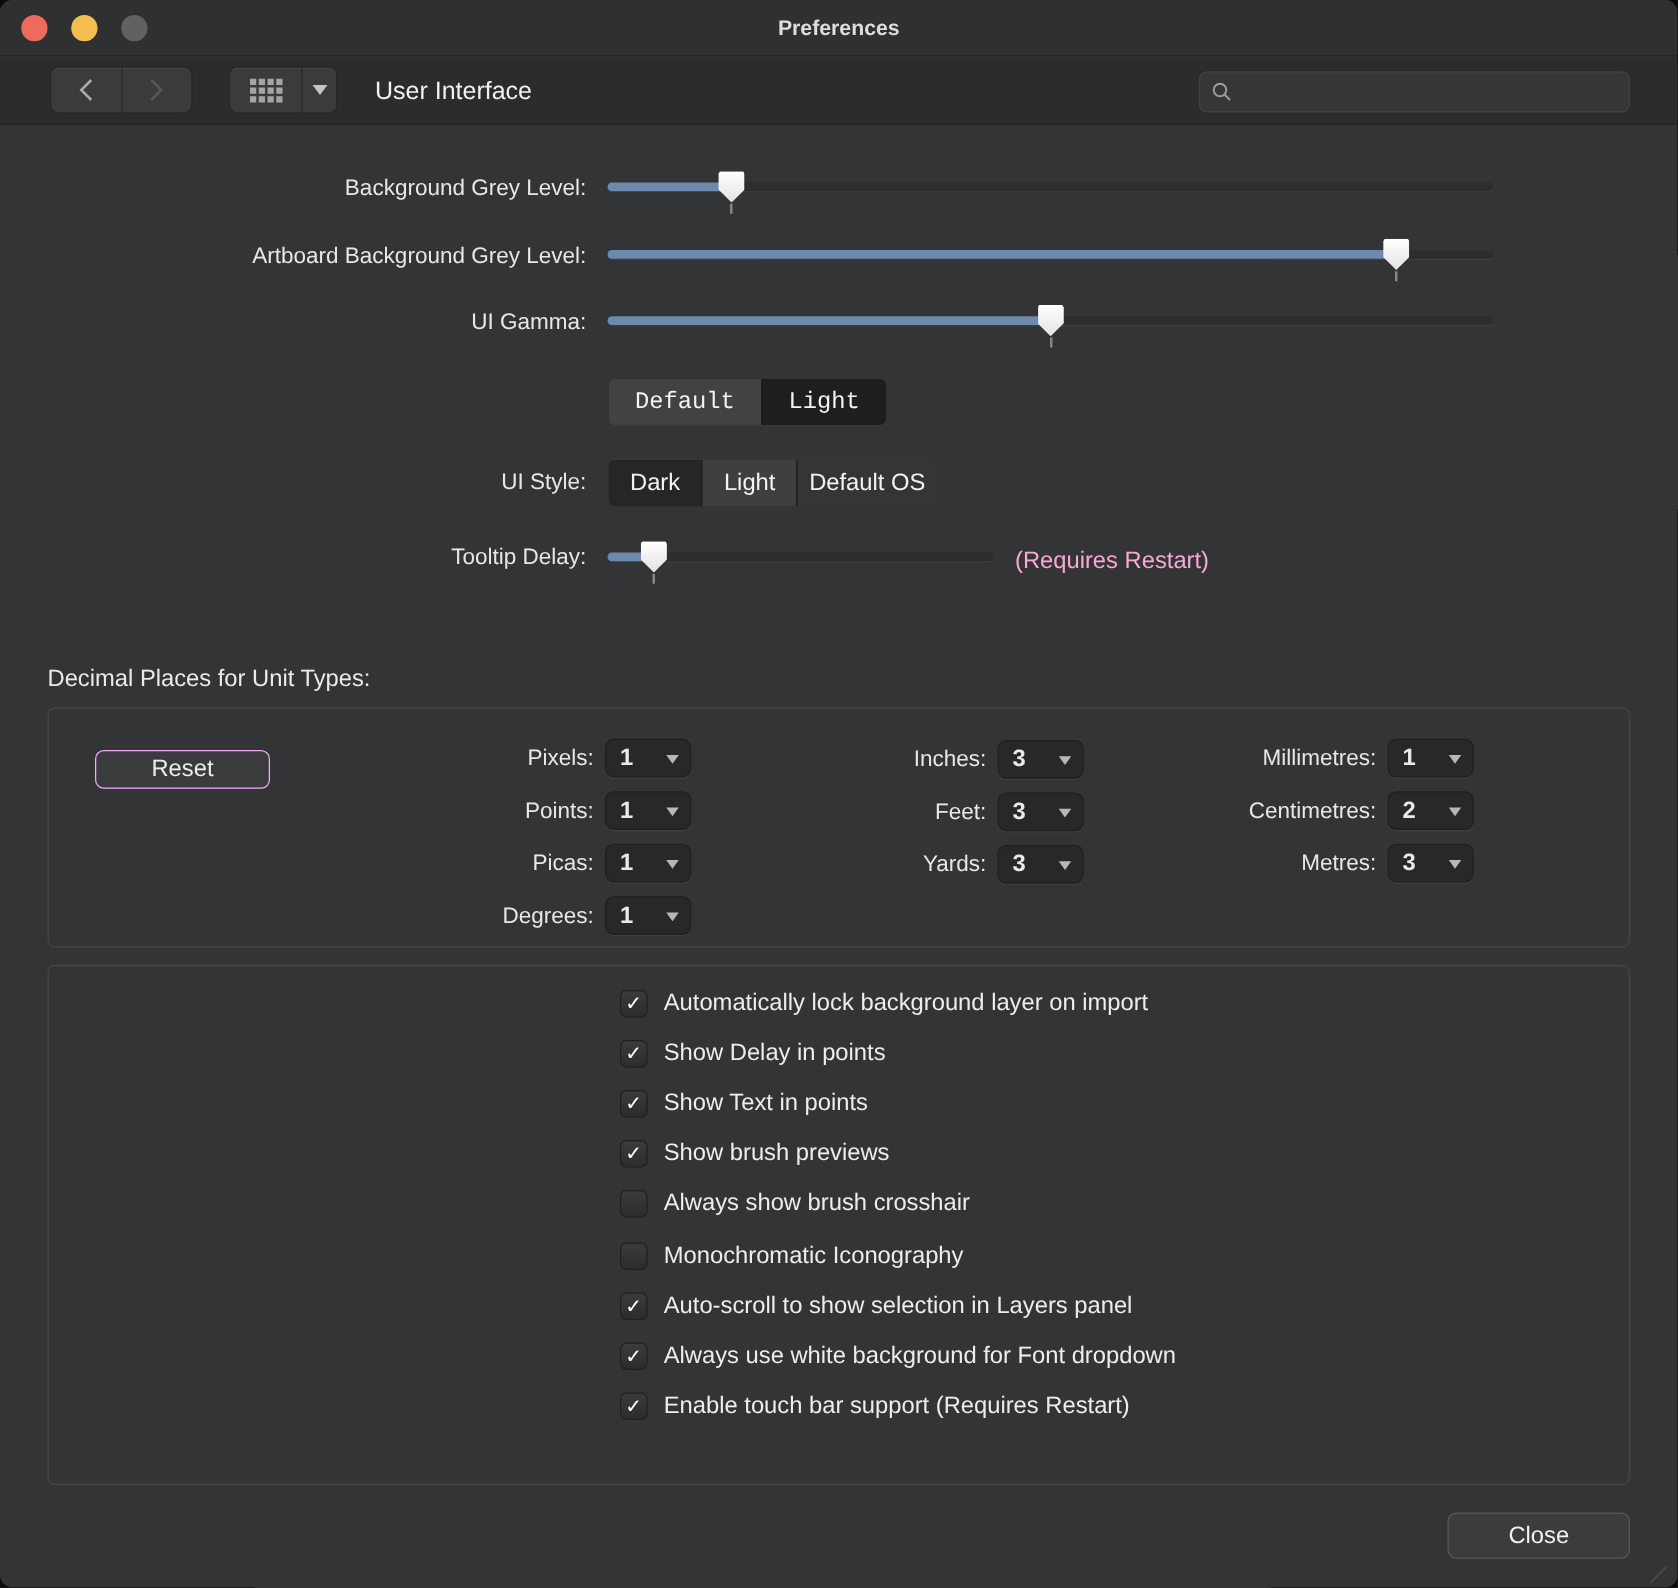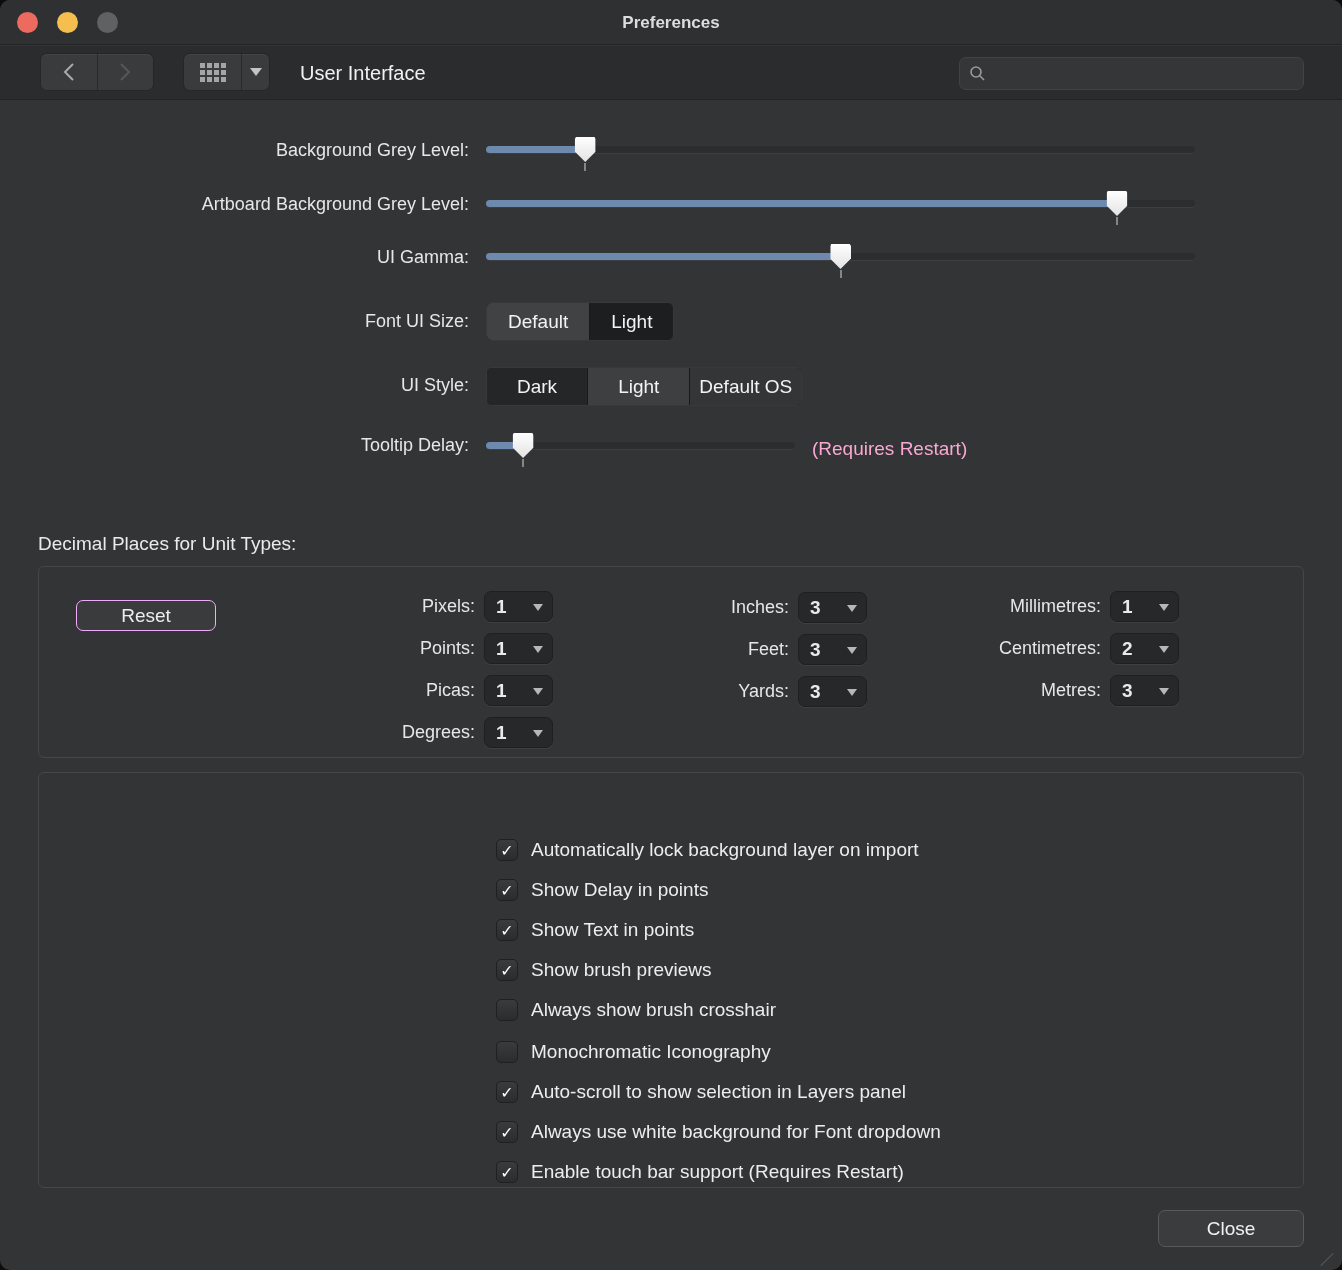--- a/index.html
+++ b/index.html
@@ -74,23 +74,23 @@
   .slider-note { position:absolute; font-size:19px; color:#f9a8d4; }
 
   
   .seg-control {
     position:absolute; left:486px; display:flex;
     background:#1d1e1f; border-radius:6px; border:1px solid #383939;
     overflow:hidden;
   }
   .seg { height:37px; line-height:37px; font-size:19px; color:#f2f3f3; }
   .seg + .seg { border-left:1px solid #191a1b; }
-  .seg-a .seg { padding:0 21px; background:transparent; }
+  .seg-a .seg { padding:0 21px; background:transparent;font-family:Liberation Mono, monospace; }
   .seg-a .seg.sel { background:#414243; }
-  .seg-b .seg { padding:0 30px; }
+  .seg-b .seg { padding:0 17px; }
   .seg-b .seg:nth-child(2) { background:#3e3f40; }
   .seg-b .seg:nth-child(3) { background:#343536; padding:0 9px; }
   .seg-b .seg.sel { background:#252627; }
 
   
   .section-heading { position:absolute; left:38px; font-size:19px; color:#e9eaea; }
   .panel { position:absolute; left:38px; width:1266px; border:1px solid #454647; border-radius:6px; }
 
   .reset-btn {
     position:absolute; left:37px; top:33px; width:140px; height:31px;
@@ -102,21 +102,21 @@
   .unit-select {
     position:absolute; width:69px; height:31px; background:#272829;
     border:1px solid #1e1f20; border-radius:7px;
     box-shadow:0 1px 0 rgba(255,255,255,0.06);
   }
   .unit-select .val { position:absolute; left:11px; top:0; line-height:30px; font-size:19px; font-weight:bold; color:#e9eaea; }
   .unit-select .tri { position:absolute; right:9px; top:12px; width:0; height:0;
     border-left:5px solid transparent; border-right:5px solid transparent; border-top:7px solid #b6b7b8; }
 
   
-  .opt-row { position:absolute; left:457px; height:24px; display:flex; align-items:center;margin-top:47px; }
+  .opt-row { position:absolute; left:457px; height:24px; display:flex; align-items:center; }
   .cbox {
     width:22px; height:22px; border-radius:5px;
     background:linear-gradient(#3a3b3c,#2b2c2d); border:1px solid #1f2021;
     color:transparent; text-align:center; line-height:21px; font-size:16px;
     flex:0 0 auto;
   }
   .cbox.checked { color:#ffffff; }
   .cbox::before { content:"\2713"; }
   .opt-label { margin-left:13px; font-size:19px; color:#eceded; white-space:nowrap; }
 
@@ -204,21 +204,20 @@
     <div class="tick" style="left: 89%;"></div>
   </div>
 
   <div class="field-label" style="top:244px">UI Gamma:</div>
   <div class="slider" style="top:253px;width:709px">
     <div class="fill" style="width: 50%;"></div>
     <div class="thumb" style="left: 50%;"></div>
     <div class="tick" style="left: 50%;"></div>
   </div>
 
-  <div class="field-label" style="top:308px">Font UI Size:</div>
   <div class="seg-control seg-a" style="top:302px">
     <div class="seg sel">Default</div>
     <div class="seg">Light</div>
   </div>
 
   <div class="field-label" style="top:372px">UI Style:</div>
   <div class="seg-control seg-b" style="top:367px">
     <div class="seg sel">Dark</div>
     <div class="seg">Light</div>
     <div class="seg">Default OS</div>

